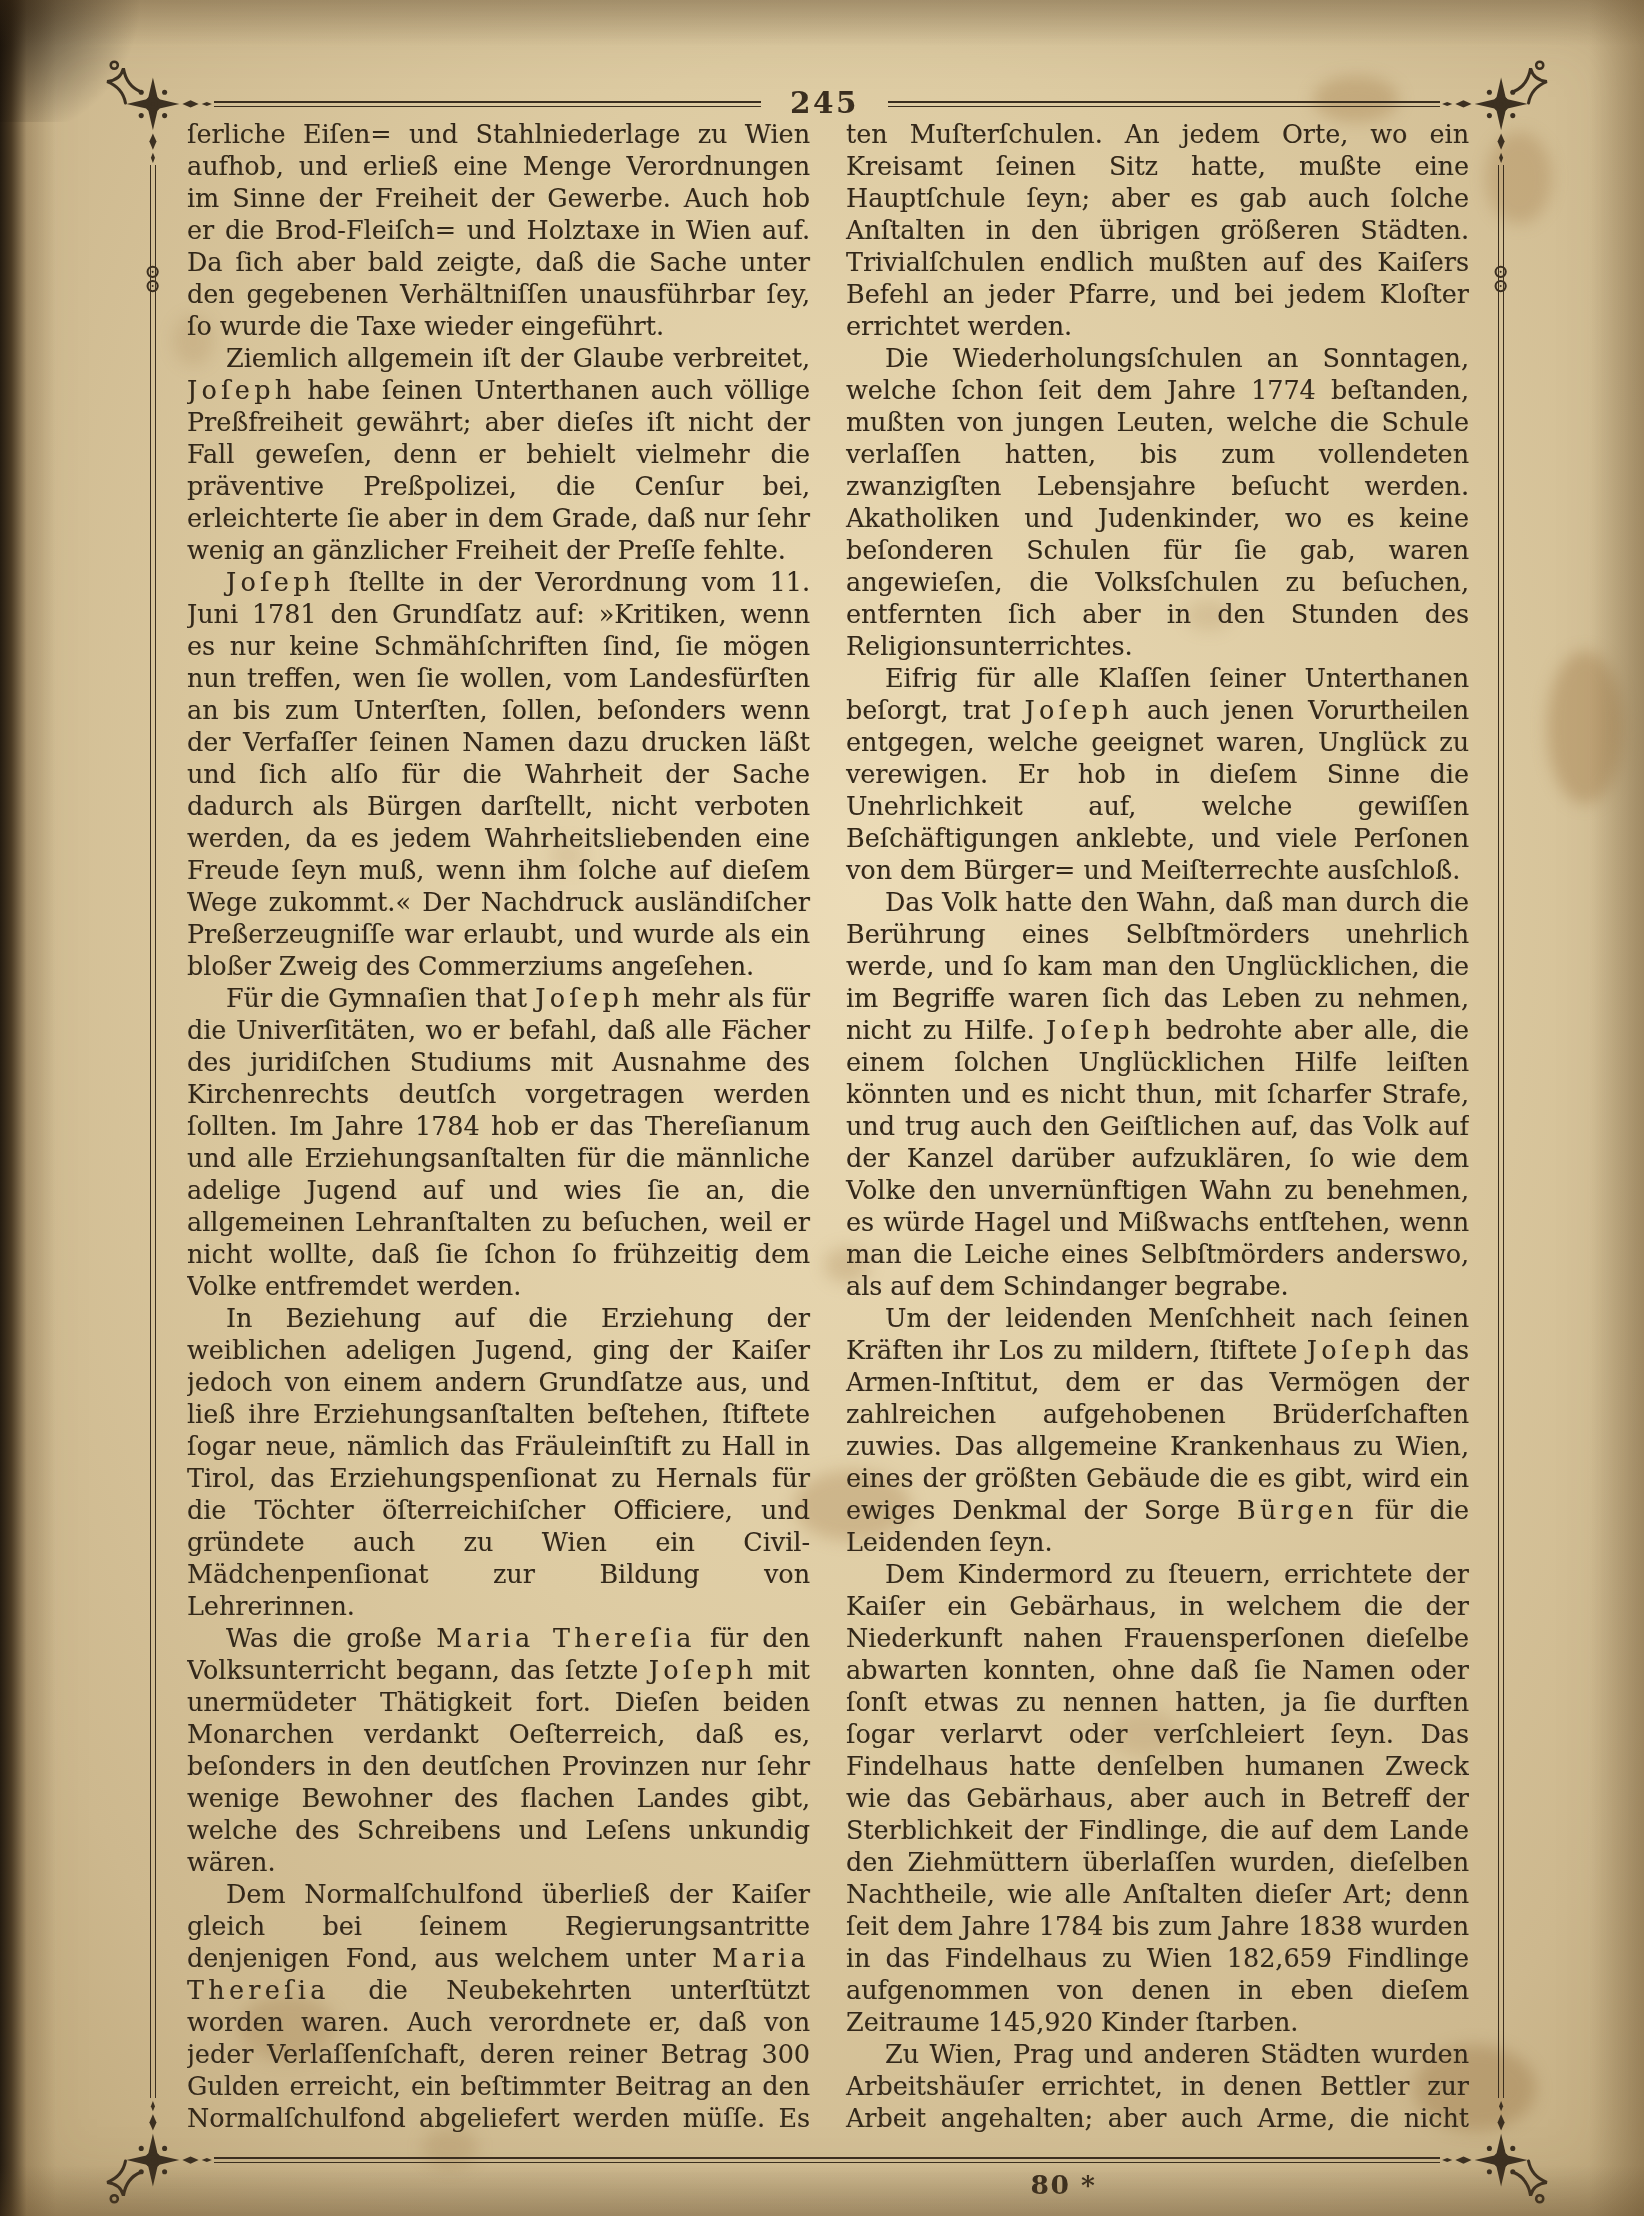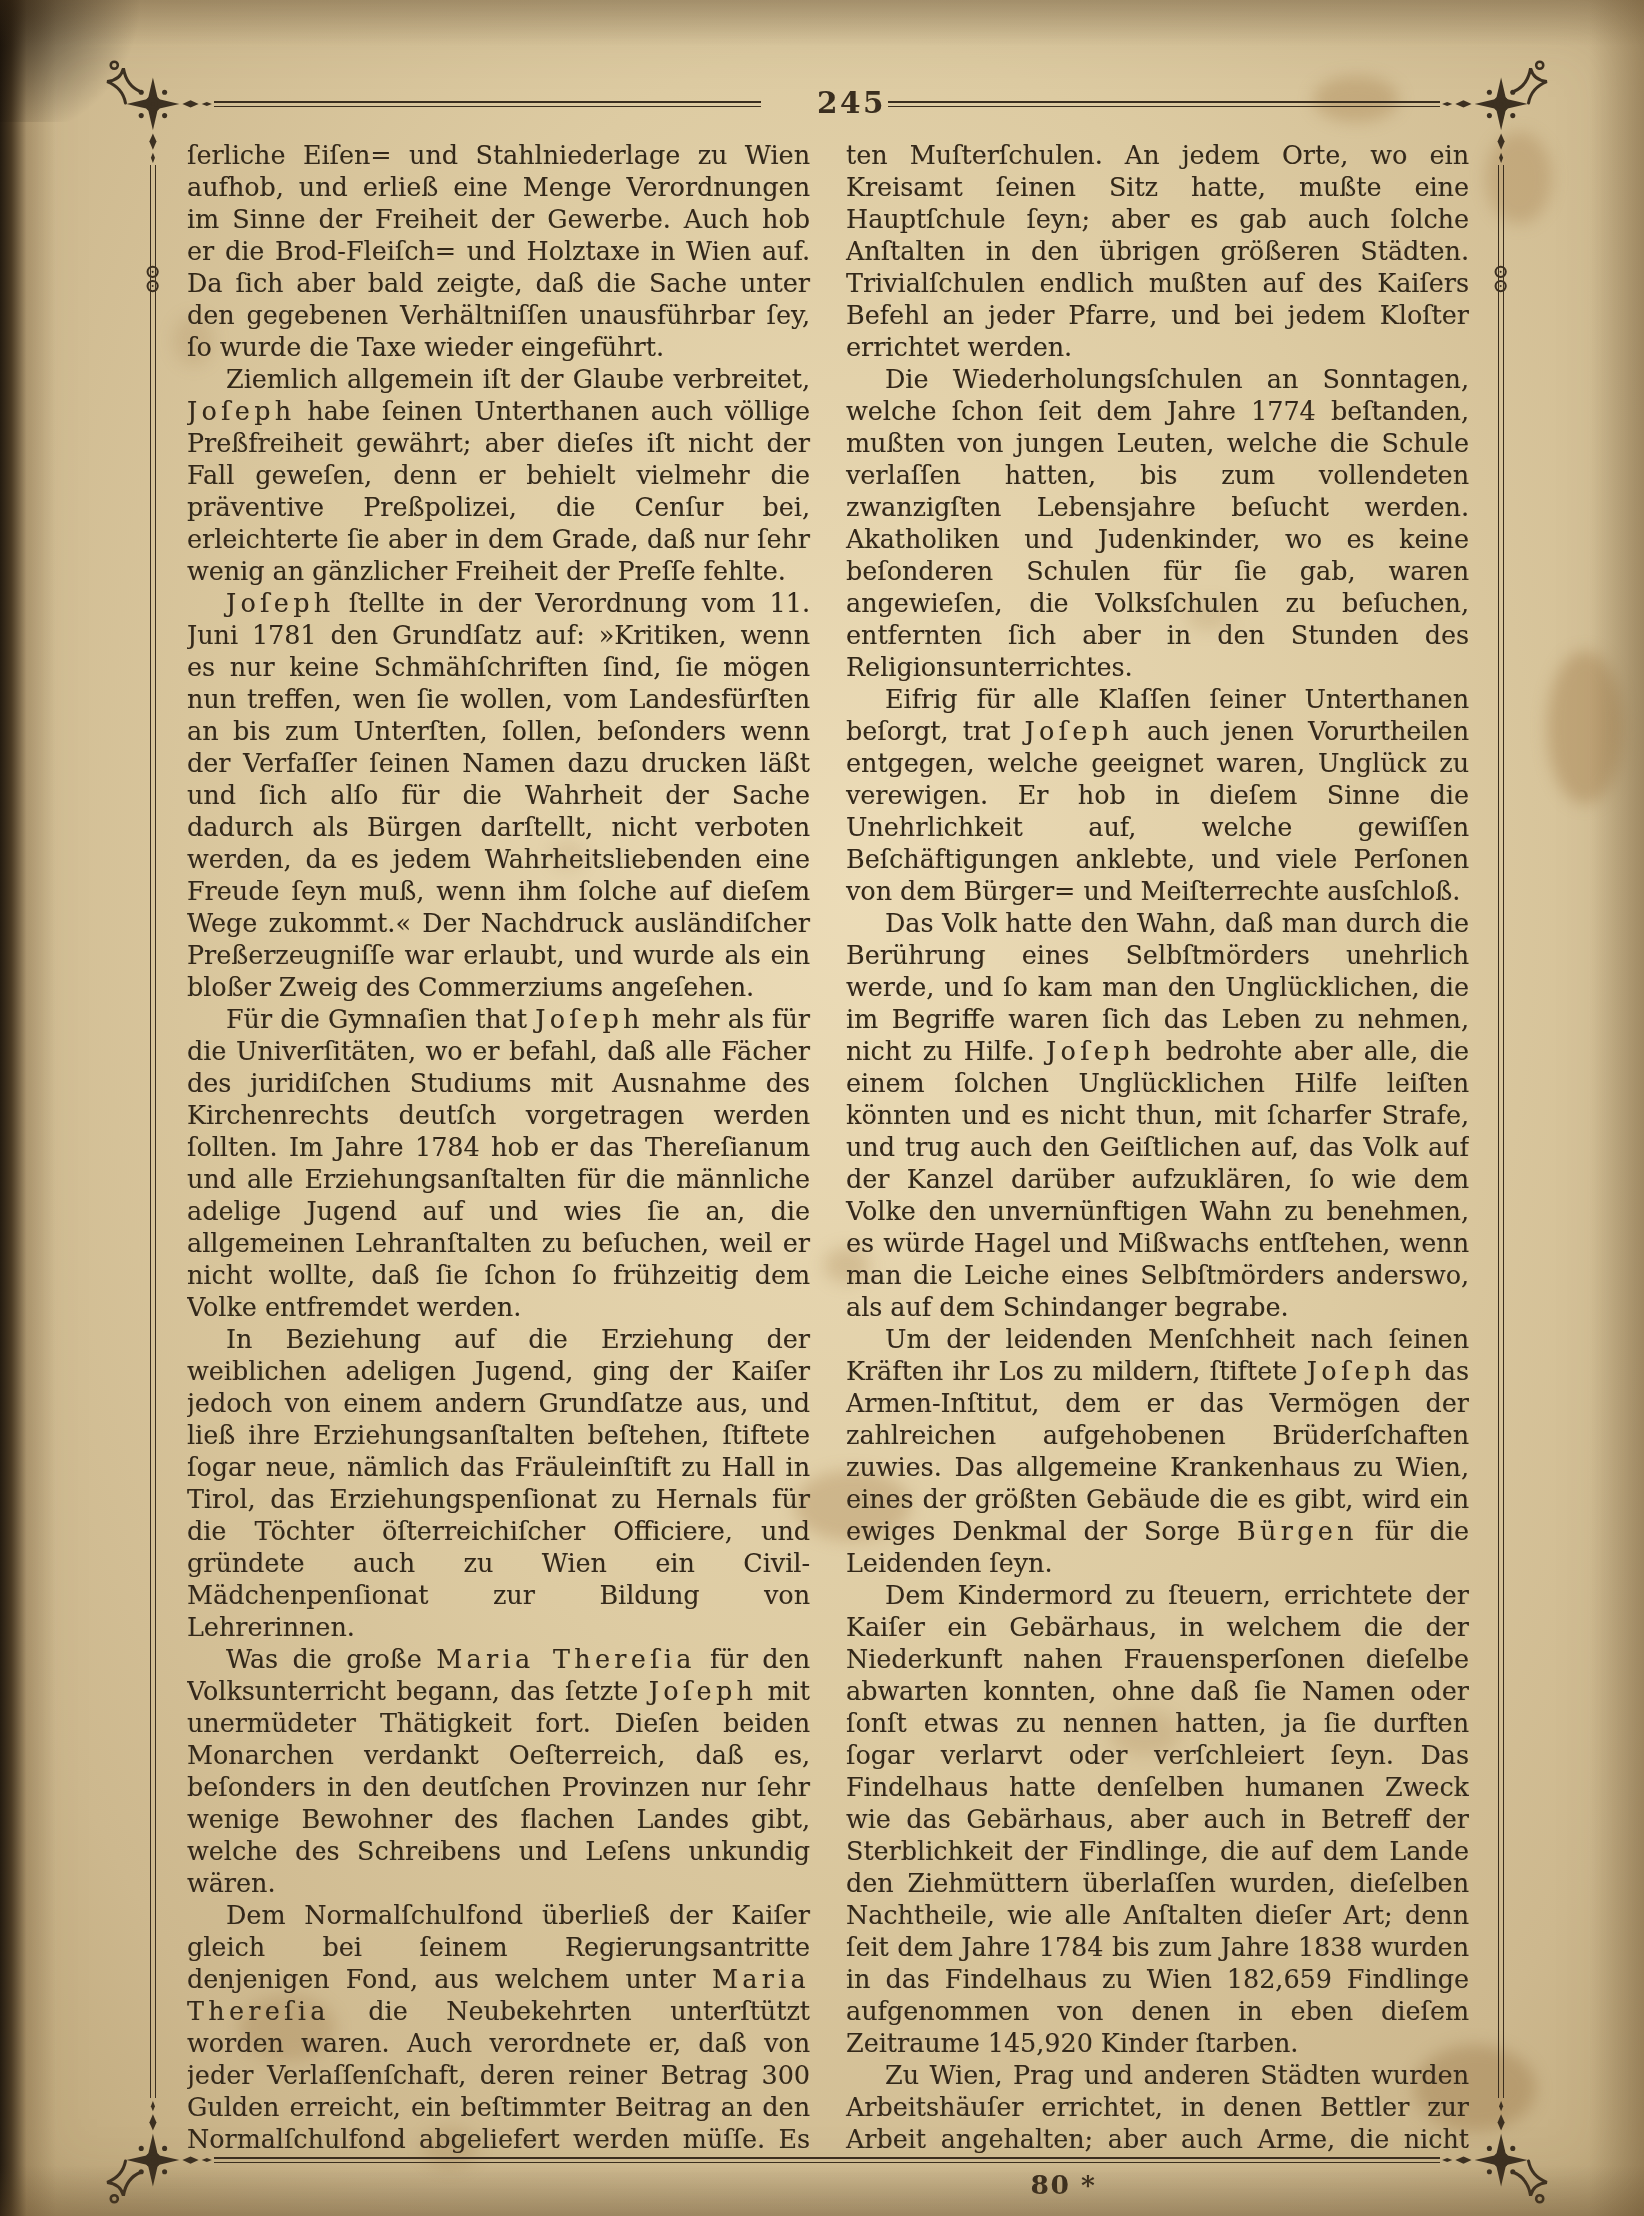--- a/index.html
+++ b/index.html
@@ -44,28 +44,28 @@
   .orn { position:absolute; width:122px; height:122px; }
   .orn.tl { left:97px;  top:48px; }
   .orn.tr { left:1435px; top:48px;  transform:scaleX(-1); }
   .orn.bl { left:97px;  top:2094px; transform:scaleY(-1); }
   .orn.br { left:1435px; top:2094px; transform:scale(-1,-1); }
   .mini { position:absolute; width:17.3px; height:36px; }
   .mini.left  { left:144px;  top:262px; }
   .mini.right { left:1492px; top:262px; }
 
   .page-number {
-    position:absolute; left:788px; top:83px; width:127px; height:39px;
+    position:absolute; left:761px; top:83px; width:127px; height:39px;
     line-height:39px; text-align:center;
     font-size:29.5px; font-weight:bold; letter-spacing:2.5px; color:var(--ink);
   }
 
   
   .text-area {
-    position:absolute; left:187px; top:139px; width:1282px; height:2015px;
+    position:absolute; left:187px; top:118px; width:1282px; height:2015px;
     display:flex; gap:36px; overflow:hidden;
     font-size:25.4px; line-height:32px;
   }
   .column { width:631px; }
   .para {
     text-align:justify; text-indent:39px; color:#33281a;
     text-shadow:0.3px 0.3px 0 rgba(58,46,31,.3);
   }
   .para.cont { text-indent:0; }
   .spaced { letter-spacing:.17em; }

